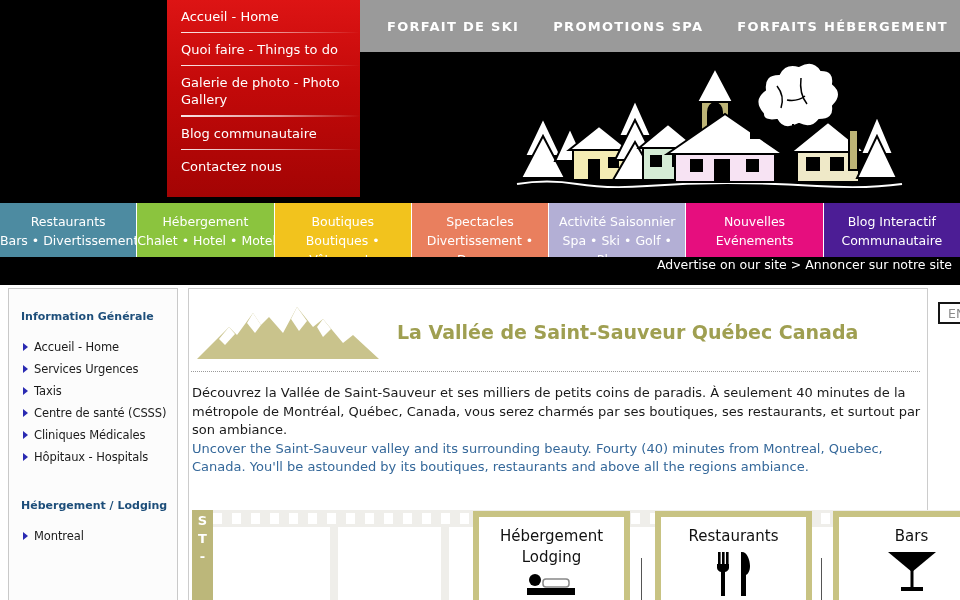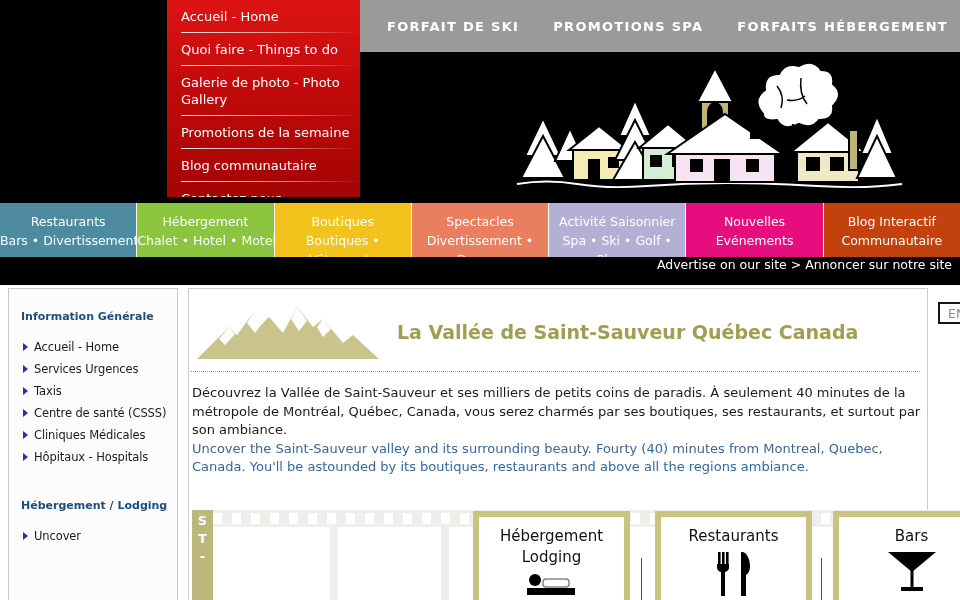--- a/index.html
+++ b/index.html
@@ -19,21 +19,21 @@
   .menu-sep { height:1px; margin-left:14px;
               background:linear-gradient(90deg,rgba(255,255,255,.9) 0%,rgba(255,255,255,.55) 55%,rgba(255,255,255,0) 100%); }
 
   
   .tabs { position:absolute; left:0; top:203px; width:960px; height:54px; display:flex; background:#000; }
   .tab { flex:1 1 0; height:54px; overflow:hidden; text-align:center; padding-top:9px; border-right:1px solid #fff; cursor:pointer; }
   .tab:last-child { border-right:none; }
   .tab span { display:block; color:#fff; font-size:12.5px; line-height:19px; white-space:nowrap; }
   .tab1 { background:#4d8ba1; } .tab2 { background:#8bc43e; } .tab3 { background:#f2c31d; }
   .tab4 { background:#e97f5e; } .tab5 { background:#b3afd5; } .tab6 { background:#e60e7e; }
-  .tab7 { background:#c2410c; }
+  .tab7 { background:#4c1d95; }
 
   
   .adbar { position:absolute; left:0; top:257px; width:960px; height:28px; background:#000;
            display:flex; justify-content:flex-end; align-items:flex-start; padding-right:8px; }
   .adbar a { color:#fff; font-size:12.5px; text-decoration:none; }
 
   
   .sidebar { position:absolute; left:8px; top:288px; width:170px; height:314px;
              background:#fcfcfc; border:1px solid #c9c9c9; padding:10px 6px 0 12px; }
   .sb-h { color:#1d4e7a; font-size:11px; font-weight:bold; margin:8px 0 14px 0; line-height:19px; }
@@ -157,21 +157,20 @@
       </g>
     </svg>
 
     <div class="redmenu">
       <div class="menu-item">Accueil - Home</div>
       <div class="menu-sep"></div>
       <div class="menu-item">Quoi faire - Things to do</div>
       <div class="menu-sep"></div>
       <div class="menu-item">Galerie de photo - Photo Gallery</div>
       <div class="menu-sep"></div>
-      <div class="menu-item">Promotions de la semaine</div>
       <div class="menu-sep"></div>
       <div class="menu-item">Blog communautaire</div>
       <div class="menu-sep"></div>
       <div class="menu-item">Contactez nous</div>
     </div>
   </div>
 
   <div class="tabs">
     <div class="tab tab1">
       <span>Restaurants</span>
@@ -240,21 +239,21 @@
       <li class="sb-item">
           <span class="tri"></span>
           <span class="txt">Hôpitaux - Hospitals</span>
         </li>
     </ul>
     <div class="sb-gap"></div>
     <div class="sb-h">Hébergement / Lodging</div>
     <ul class="sb-list">
       <li class="sb-item">
           <span class="tri"></span>
-          <span class="txt">Uncover</span>
+          <span class="txt">Montreal</span>
         </li>
 
     </ul>
   </div>
 
   <div class="panel">
     <svg class="logo" viewBox="0 0 186 62">
       <path d="M2,58 L34,26 L42,34 L58,12 L66,24 L74,16 L88,32 L102,6 L118,26 L128,18 L148,42 L158,34 L184,58 Z" fill="#c9c38c"></path>
       <polygon points="58,12 66,24 60,32 52,22" fill="#fff"></polygon>
       <polygon points="102,6 112,20 104,30 96,18" fill="#fff"></polygon>

